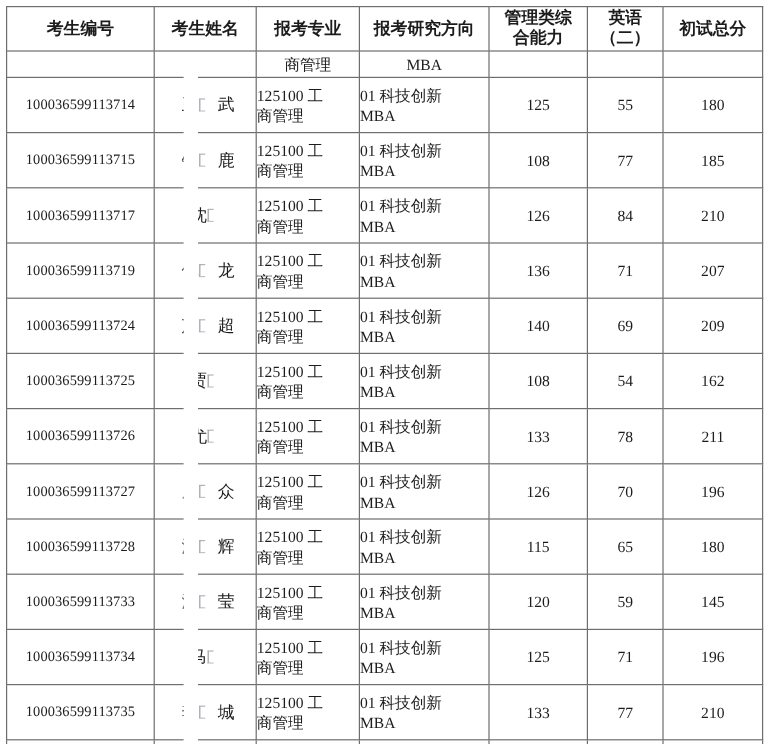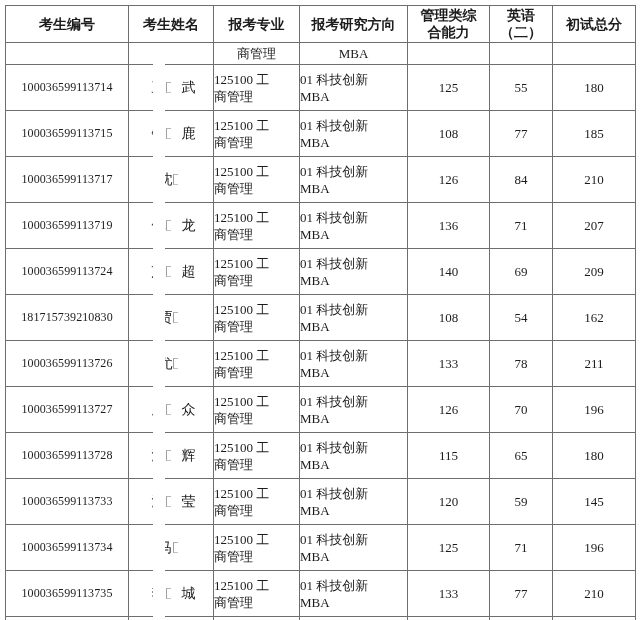--- a/index.html
+++ b/index.html
@@ -197,21 +197,21 @@
           </td>
           <td class="c-two">
             <div>01 科技创新</div>
             <div>MBA</div>
           </td>
           <td class="c-num">140</td>
           <td class="c-num">69</td>
           <td class="c-num">209</td>
         </tr>
         <tr class="data-row">
-          <td class="c-id">181715739210830</td>
+          <td class="c-id">100036599113725</td>
           <td class="c-name"><span>贾</span><span class="sliver"></span><span></span></td>
           <td class="c-two">
             <div>125100 工</div>
             <div>商管理</div>
           </td>
           <td class="c-two">
             <div>01 科技创新</div>
             <div>MBA</div>
           </td>
           <td class="c-num">108</td>

